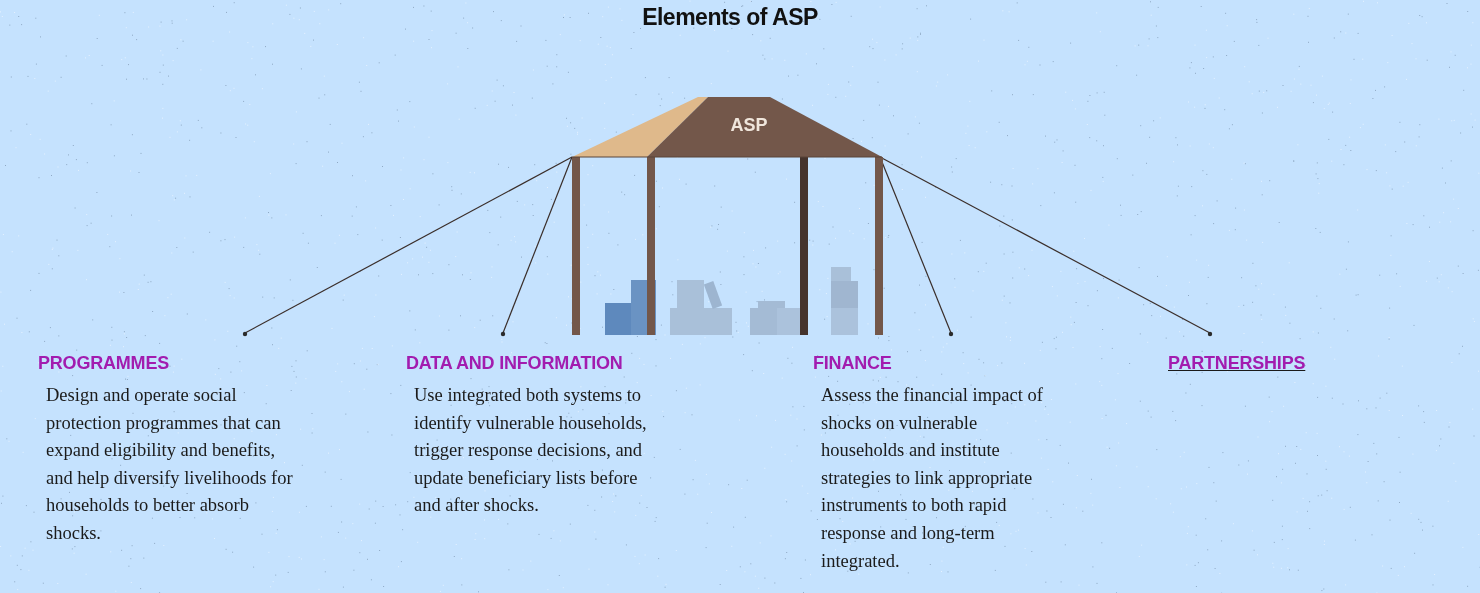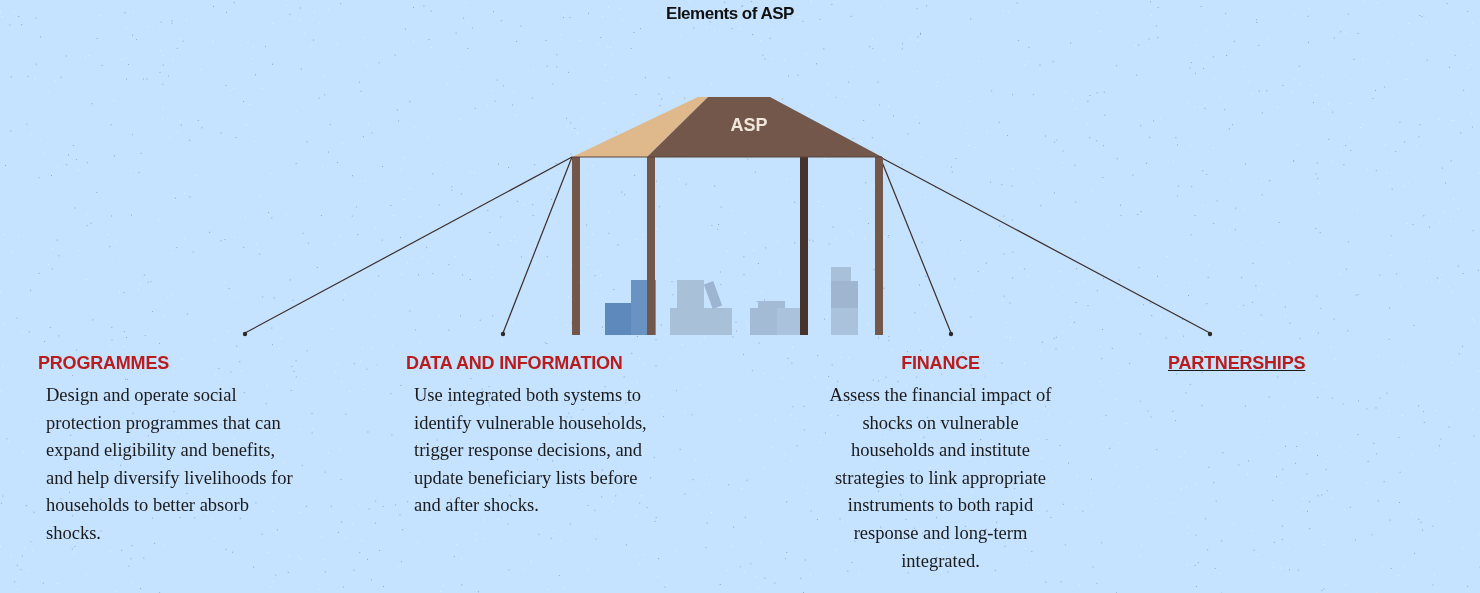--- a/index.html
+++ b/index.html
@@ -4,35 +4,35 @@
 <style>
   html, body { margin:0; padding:0; }
   body {
     width:1480px; height:593px; overflow:hidden; position:relative;
     background:#c5e2fe;
     font-family:"Liberation Sans", sans-serif; color:#1a1a1a;
   }
   .speckle { position:absolute; left:0; top:0; width:1480px; height:593px; }
   .title {
     position:absolute; top:4px; left:0; width:1460px; text-align:center;
-    font-size:17px; font-weight:bold; color:#111; letter-spacing:-0.5px;
+    font-size:23px; font-weight:bold; color:#111; letter-spacing:-0.5px;
   }
   .diagram { position:absolute; left:0; top:0; width:1480px; height:593px; }
   .roof-label { font-family:"Liberation Sans", sans-serif; font-weight:bold; font-size:18px; fill:#f0e6dc; }
   .card { position:absolute; top:353px; }
   .card h3 {
-    margin:0 0 1px 0; font-size:18px; font-weight:bold; color:#b91c1c; letter-spacing:-0.2px;
+    margin:0 0 1px 0; font-size:18px; font-weight:bold; color:#a21caf; letter-spacing:-0.2px;
   }
   .card p {
     margin:8px; font-size:18.5px; line-height:27.6px; color:#1b1b1b;
     font-family:"Liberation Serif", serif;
   }
   #card-0 { left:38px; width:270px; }
   #card-1 { left:406px; width:270px; }
-  #card-2 { left:813px; width:255px;text-align:center; }
+  #card-2 { left:813px; width:255px; }
   #card-3 { left:1168px; width:290px;text-decoration:underline; }
 </style>
 </head>
 <body>
 
 <svg class="speckle" id="speckle">
     <rect x="0.1" y="546.0" width="1" height="1" fill="#e6f2ff"></rect>
     <rect x="311.6" y="432.5" width="1" height="1" fill="#8fa9c4"></rect>
     <rect x="487.4" y="446.0" width="1" height="1" fill="#8fa9c4"></rect>
     <rect x="803.4" y="405.9" width="1" height="1" fill="#8fa9c4"></rect>

